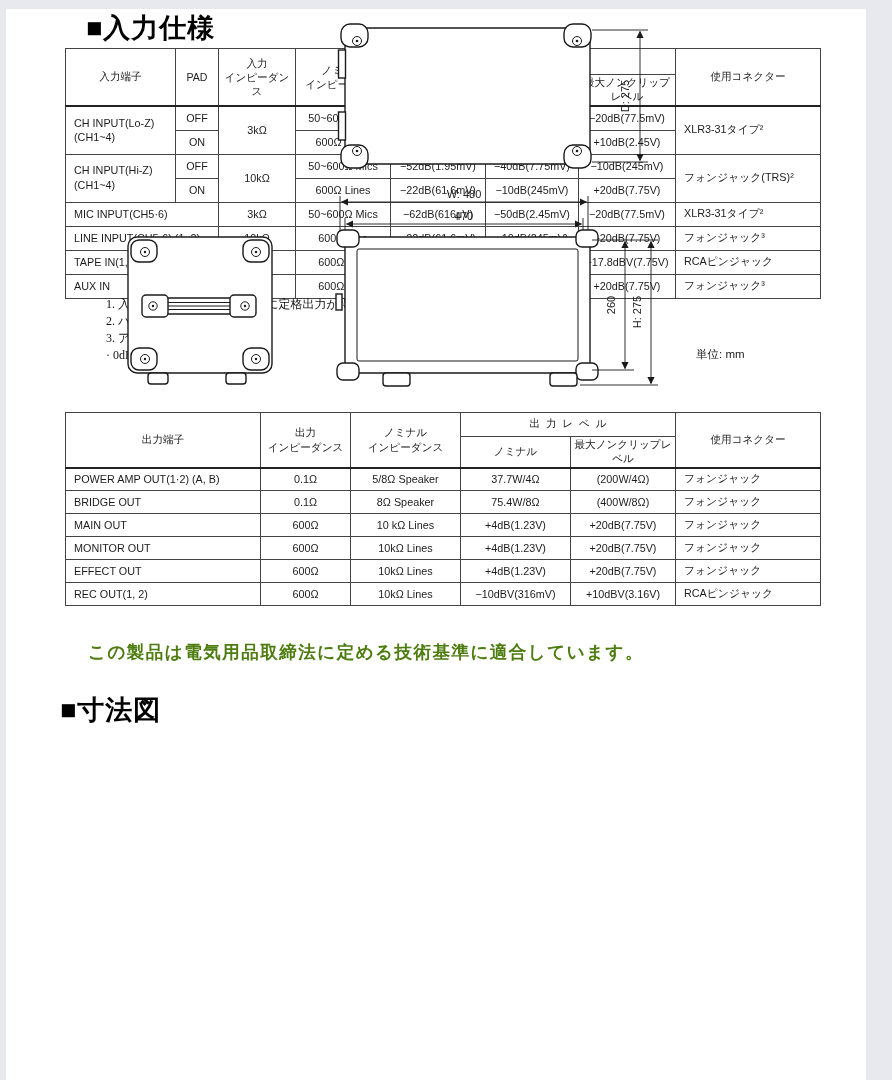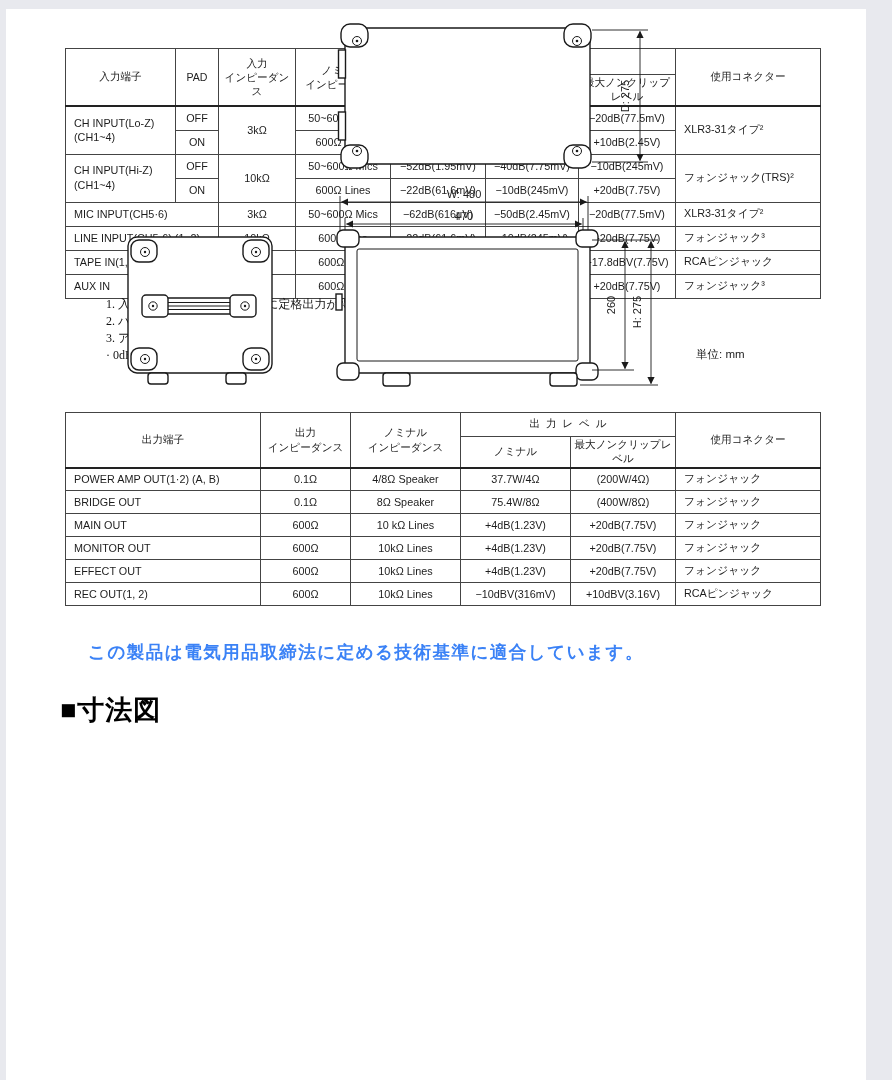--- a/index.html
+++ b/index.html
@@ -24,35 +24,36 @@
   .l{text-align:left !important;padding-left:8px !important;}
   .grp{letter-spacing:0.55em;text-indent:0.55em;margin-top:8px;}
   #t-in tbody tr{height:24px;}
   #t-in thead tr{height:26px;}
   #t-out tbody tr{height:23px;margin-top:12px;}
   #t-out thead tr{height:23.5px;}
 
   .notes{position:absolute;font-family:"Liberation Serif","DejaVu Serif",serif;
          font-size:12px;color:#111;line-height:17px;}
   .notice{position:absolute;font-family:"Liberation Serif","DejaVu Serif",serif;
-          font-size:17.5px;font-weight:600;color:#3b82f6;letter-spacing:1.5px;line-height:25px;}
+          font-size:17.5px;font-weight:600;color:#4d7c0f;letter-spacing:1.5px;line-height:25px;}
   .dimsvg{position:absolute;left:0;top:690;width:892px;height:390px;}
   .dimsvg text{font-family:"Liberation Sans","DejaVu Sans",sans-serif;font-size:11px;fill:#222;}
   .ol{fill:#fff;stroke:#1a1a1a;stroke-width:1.4;}
   .thin{fill:none;stroke:#1a1a1a;stroke-width:1;}
   .dim{stroke:#1a1a1a;stroke-width:0.9;fill:none;}
 </style>
 </head>
 <body>
 
 <div class="page">
   <div class="edge edge-top"></div>
   <div class="edge edge-left"></div>
   <div class="edge edge-right"></div>
 
+  <div class="sec-title" style="left:86px;top:10px;">■入力仕様</div>
 
   <table class="spec" id="t-in" style="left:65px;top:48px;width:755px;">
     <colgroup>
       <col style="width:110px">
         <col style="width:43px">
         <col style="width:77px">
         <col style="width:95px">
       <col style="width:95px">
         <col style="width:93px">
         <col style="width:97px">
@@ -180,21 +181,21 @@
       </tr>
       <tr>
         <th>ノミナル</th>
         <th>最大ノンクリップレベル</th>
       </tr>
     </thead>
     <tbody>
       <tr>
         <td class="l">POWER AMP OUT(1·2) (A, B)</td>
         <td>0.1Ω</td>
-        <td>4/8Ω Speaker</td>
+        <td>5/8Ω Speaker</td>
         <td>37.7W/4Ω</td>
         <td>(200W/4Ω)</td>
         <td class="l">フォンジャック</td>
       </tr>
       <tr>
         <td class="l">BRIDGE OUT</td>
         <td>0.1Ω</td>
         <td>8Ω Speaker</td>
         <td>75.4W/8Ω</td>
         <td>(400W/8Ω)</td>

